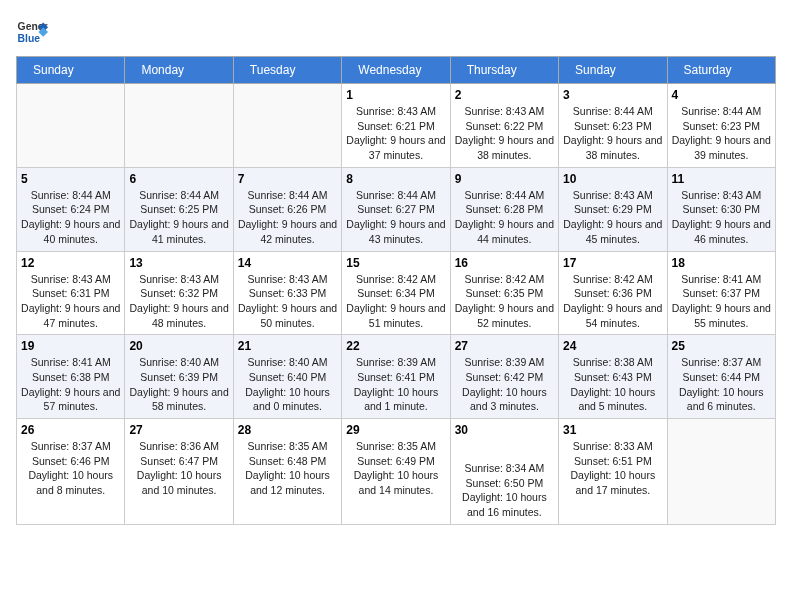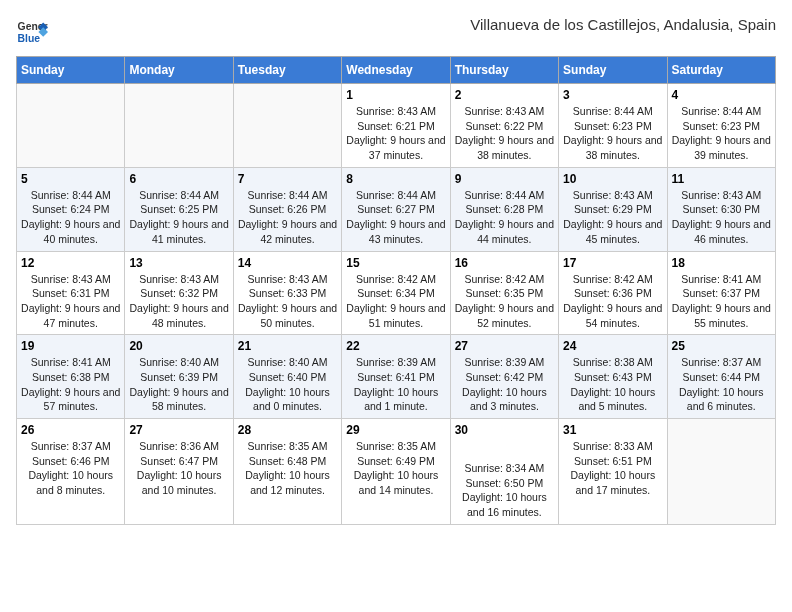--- a/index.html
+++ b/index.html
@@ -40,24 +40,24 @@
     table {
       width: 100%;
       border-collapse: collapse;
       font-size: 11px;
     }
     thead tr {
       background-color: #3a7bd5;
       color: #fff;
     }
     thead th {
-      padding: 6px 4px;
+      padding: 6px 16px;
       text-align: left;
       font-size: 12px;
-      font-weight: bold;
+      font-weight: normal;
       border: 1px solid #aaa;
     }
     tbody tr {
       background: #fff;
     }
     tbody tr.alt-row {
       background: #f0f4fa;
     }
     td {
       border: 1px solid #ccc;
@@ -87,21 +87,20 @@
 <div class="header-area">
   <div class="logo">
     <svg class="logo-icon" viewBox="0 0 40 40">
       <text x="2" y="18" font-size="13" font-weight="bold" fill="#333">General</text>
       <text x="2" y="32" font-size="13" font-weight="bold" fill="#1a5fb4">Blue</text>
       <polygon points="34,8 40,14 34,20 28,14" fill="#1a5fb4"></polygon>
       <polygon points="34,14 40,20 34,26 28,20" fill="#4fa3e0"></polygon>
     </svg>
   </div>
   <div class="title-area">
-    <div class="subtitle">Villanueva de los Castillejos, Andalusia, Spain</div>
   </div>
 </div>
 
 <table>
   <thead>
     <tr>
     <th>Sunday</th>
         <th>Monday</th>
         <th>Tuesday</th>
         <th>Wednesday</th>

